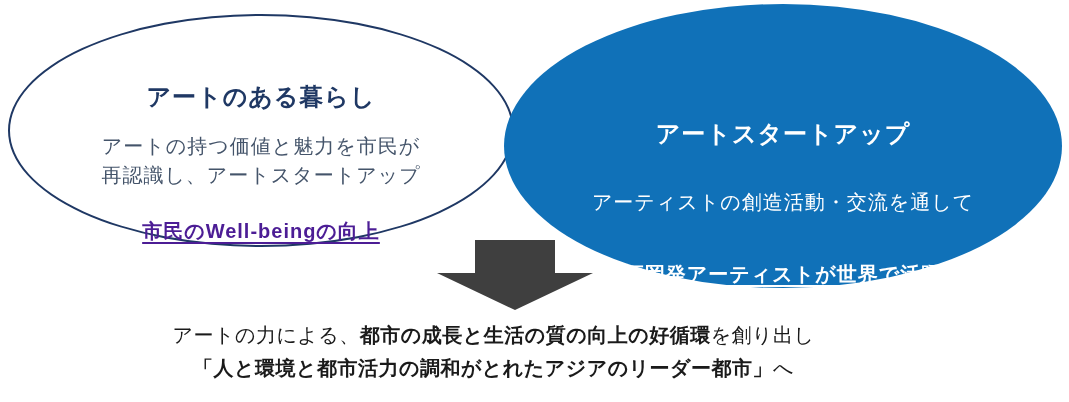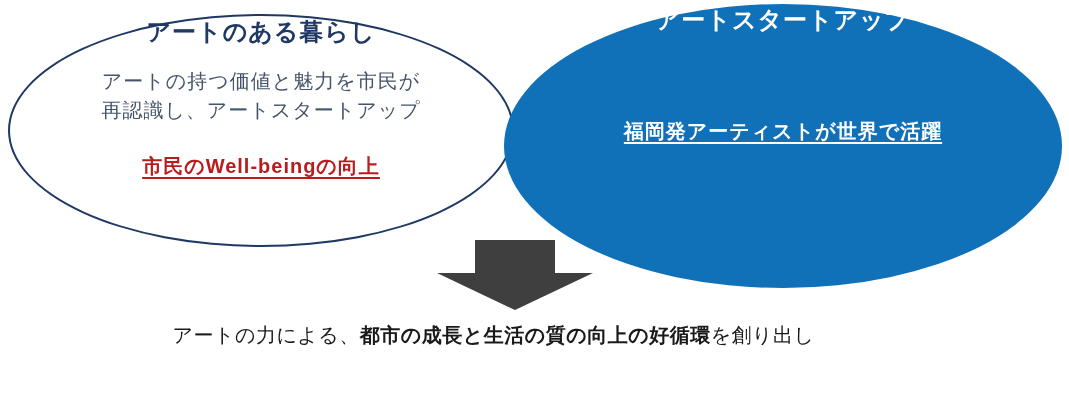--- a/index.html
+++ b/index.html
@@ -12,21 +12,21 @@
   .canvas {
     position: absolute; left: 0; top: 0;
     width: 1069px; height: 402px; background: #ffffff;
   }
 
   
   .ellipse {
     position: absolute;
     border-radius: 50%;
     display: flex; flex-direction: column;
-    align-items: center; justify-content: flex-start;
+    align-items: center; justify-content: flex-end;
     text-align: center;
   }
   .ellipse-left {
     left: 8px; top: 14px; width: 506px; height: 233px;
     background: #ffffff;
     border: 2px solid #1F3864;
     z-index: 1;
   }
   .ellipse-right {
     left: 504px; top: 4px; width: 558px; height: 284px;
@@ -46,21 +46,21 @@
   }
   .ellipse-left .body { color: #44546A; margin-top: 19px; }
   .ellipse-right .body { color: #ffffff; margin-top: 30px; }
 
   .ellipse .goal {
     font-size: 20px; font-weight: bold;
     text-decoration: underline;
     text-underline-offset: 4px;
     letter-spacing: 1px;
   }
-  .ellipse-left .goal { color: #b91c1c; margin-top: 28px; }
+  .ellipse-left .goal { color: #4c1d95; margin-top: 28px; }
   .ellipse-right .goal { color: #ffffff; margin-top: 36px; }
 
   
   .down-arrow {
     position: absolute; left: 437px; top: 240px;
     width: 156px; height: 70px; z-index: 3;
   }
 
   
   .conclusion {
@@ -83,27 +83,31 @@
     <div class="body">
       <div>アートの持つ価値と魅力を市民が</div>
       <div>再認識し、アートスタートアップ</div>
     </div>
     <div class="goal">市民のWell-beingの向上</div>
   </div>
 
   <div class="ellipse ellipse-right">
     <div class="title">アートスタートアップ</div>
     <div class="body">
+      <div>アーティストの創造活動・交流を通して</div>
     </div>
     <div class="goal">福岡発アーティストが世界で活躍</div>
   </div>
 
   <svg class="down-arrow" viewBox="0 0 156 70" xmlns="http://www.w3.org/2000/svg" aria-hidden="true">
     <polygon points="38,0 118,0 118,33 156,33 78,70 0,33 38,33" fill="#3F3F3F"></polygon>
   </svg>
 
   <div class="conclusion">
     <div>
       <span>アートの力による、</span><span class="bold">都市の成長と生活の質の向上の好循環</span><span>を創り出し</span>
     </div>
+    <div>
+      <span class="bold">「人と環境と都市活力の調和がとれたアジアのリーダー都市」</span><span>へ</span>
+    </div>
   </div>
 
 </div>
 
 </body></html>

